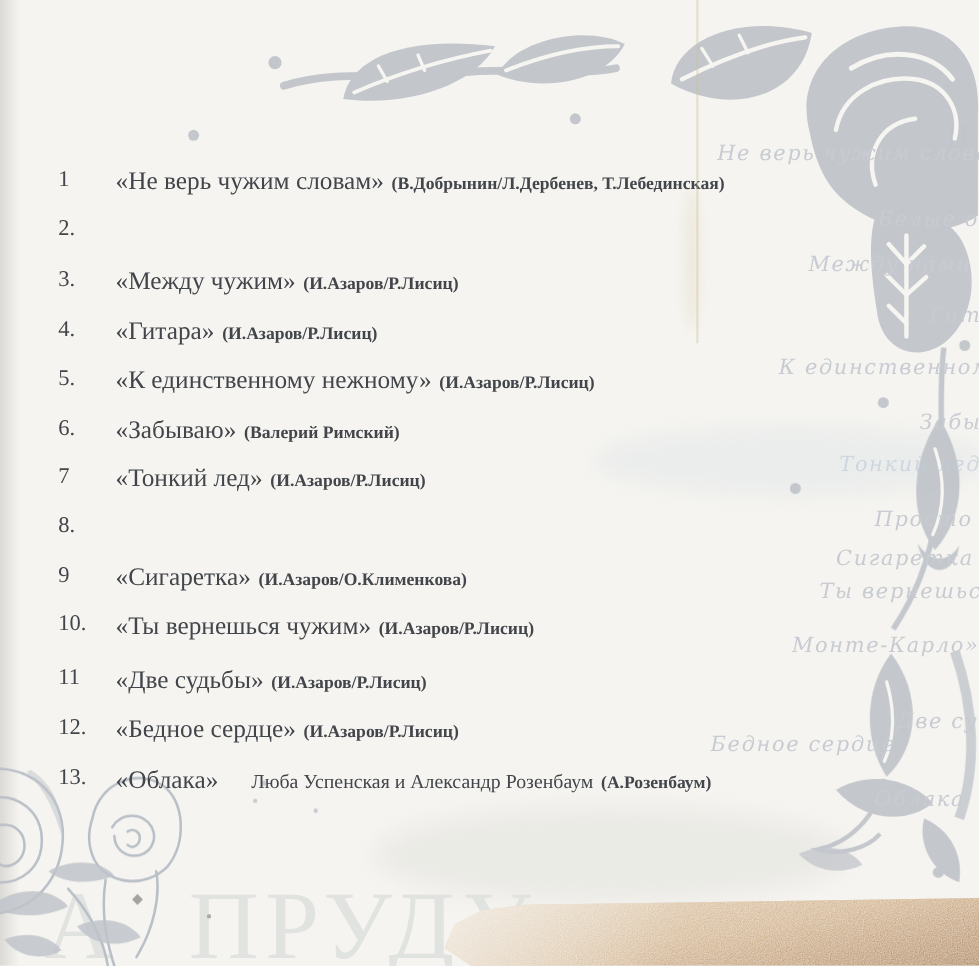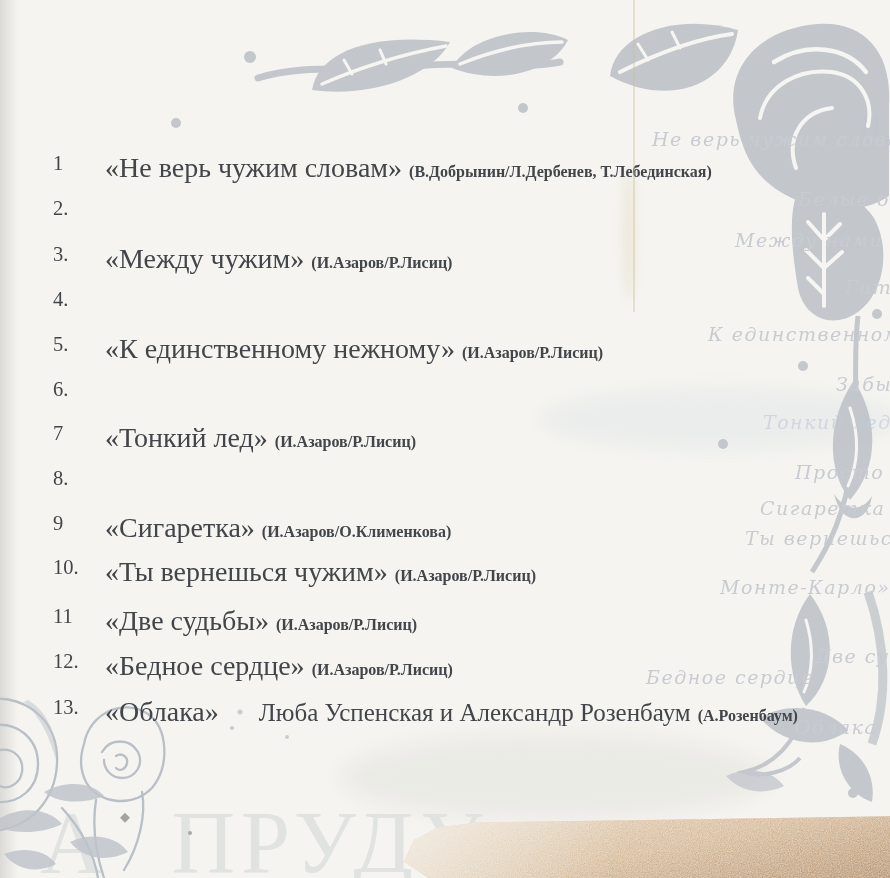--- a/index.html
+++ b/index.html
@@ -34,22 +34,22 @@
   .echo{position:absolute;z-index:4;white-space:nowrap;
     font-family:"DejaVu Serif","Liberation Serif",serif;font-style:italic;
     font-size:19px;letter-spacing:1.5px;color:#c8ccd2;}
   .echo.faint{color:rgba(190,203,216,.65);}
 
   
   .tracks{position:absolute;left:0;top:0;width:890px;height:878px;z-index:5;}
   .track{position:absolute;left:0;width:890px;white-space:nowrap;color:#42454a;}
   .track .num{position:absolute;left:53px;top:0;font-size:20.5px;}
   .track .body{margin-left:105px;display:inline-block;}
-  .track .title{font-size:28px;}
-  .track .performers{font-size:25px;margin-left:40px;}
+  .track .title{font-size:23px;}
+  .track .performers{font-size:18px;margin-left:30px;}
   .track .performers:empty{margin-left:0;}
   .track .credit{font-size:16px;margin-left:7px;font-weight:bold;}
 
   
   .strip{position:absolute;left:404px;top:815px;width:486px;height:63px;z-index:7;
     background:linear-gradient(168deg,#ddcab1 0%,#caa882 52%,#a1764f 100%);
     clip-path:polygon(5% 100%,0% 74%,2% 40%,7% 20%,15% 12%,100% 2%,100% 100%,0% 100%);}
   .strip svg{display:block;width:100%;height:100%;}
   .strip .fade{position:absolute;inset:0;
     background:linear-gradient(115deg,rgba(245,242,236,.75),rgba(245,242,236,0) 45%);}
@@ -164,27 +164,29 @@
   </div>
   <div class="track" style="top:197px">
     <span class="num">2.</span>
   </div>
   <div class="track" style="top:243px">
     <span class="num">3.</span>
     <span class="body"><span class="title">«Между чужим»</span><span class="credit">(И.Азаров/Р.Лисиц)</span></span>
   </div>
   <div class="track" style="top:288px">
     <span class="num">4.</span>
+    <span class="body"><span class="title">«Гитара»</span><span class="credit">(И.Азаров/Р.Лисиц)</span></span>
   </div>
   <div class="track" style="top:333px">
     <span class="num">5.</span>
     <span class="body"><span class="title">«К единственному  нежному»</span><span class="credit">(И.Азаров/Р.Лисиц)</span></span>
   </div>
   <div class="track" style="top:378px">
     <span class="num">6.</span>
+    <span class="body"><span class="title">«Забываю»</span><span class="credit">(Валерий Римский)</span></span>
   </div>
   <div class="track" style="top:422px">
     <span class="num">7</span>
     <span class="body"><span class="title">«Тонкий лед»</span><span class="credit">(И.Азаров/Р.Лисиц)</span></span>
   </div>
   <div class="track" style="top:467px">
     <span class="num">8.</span>
   </div>
   <div class="track" style="top:512px">
     <span class="num">9</span>

